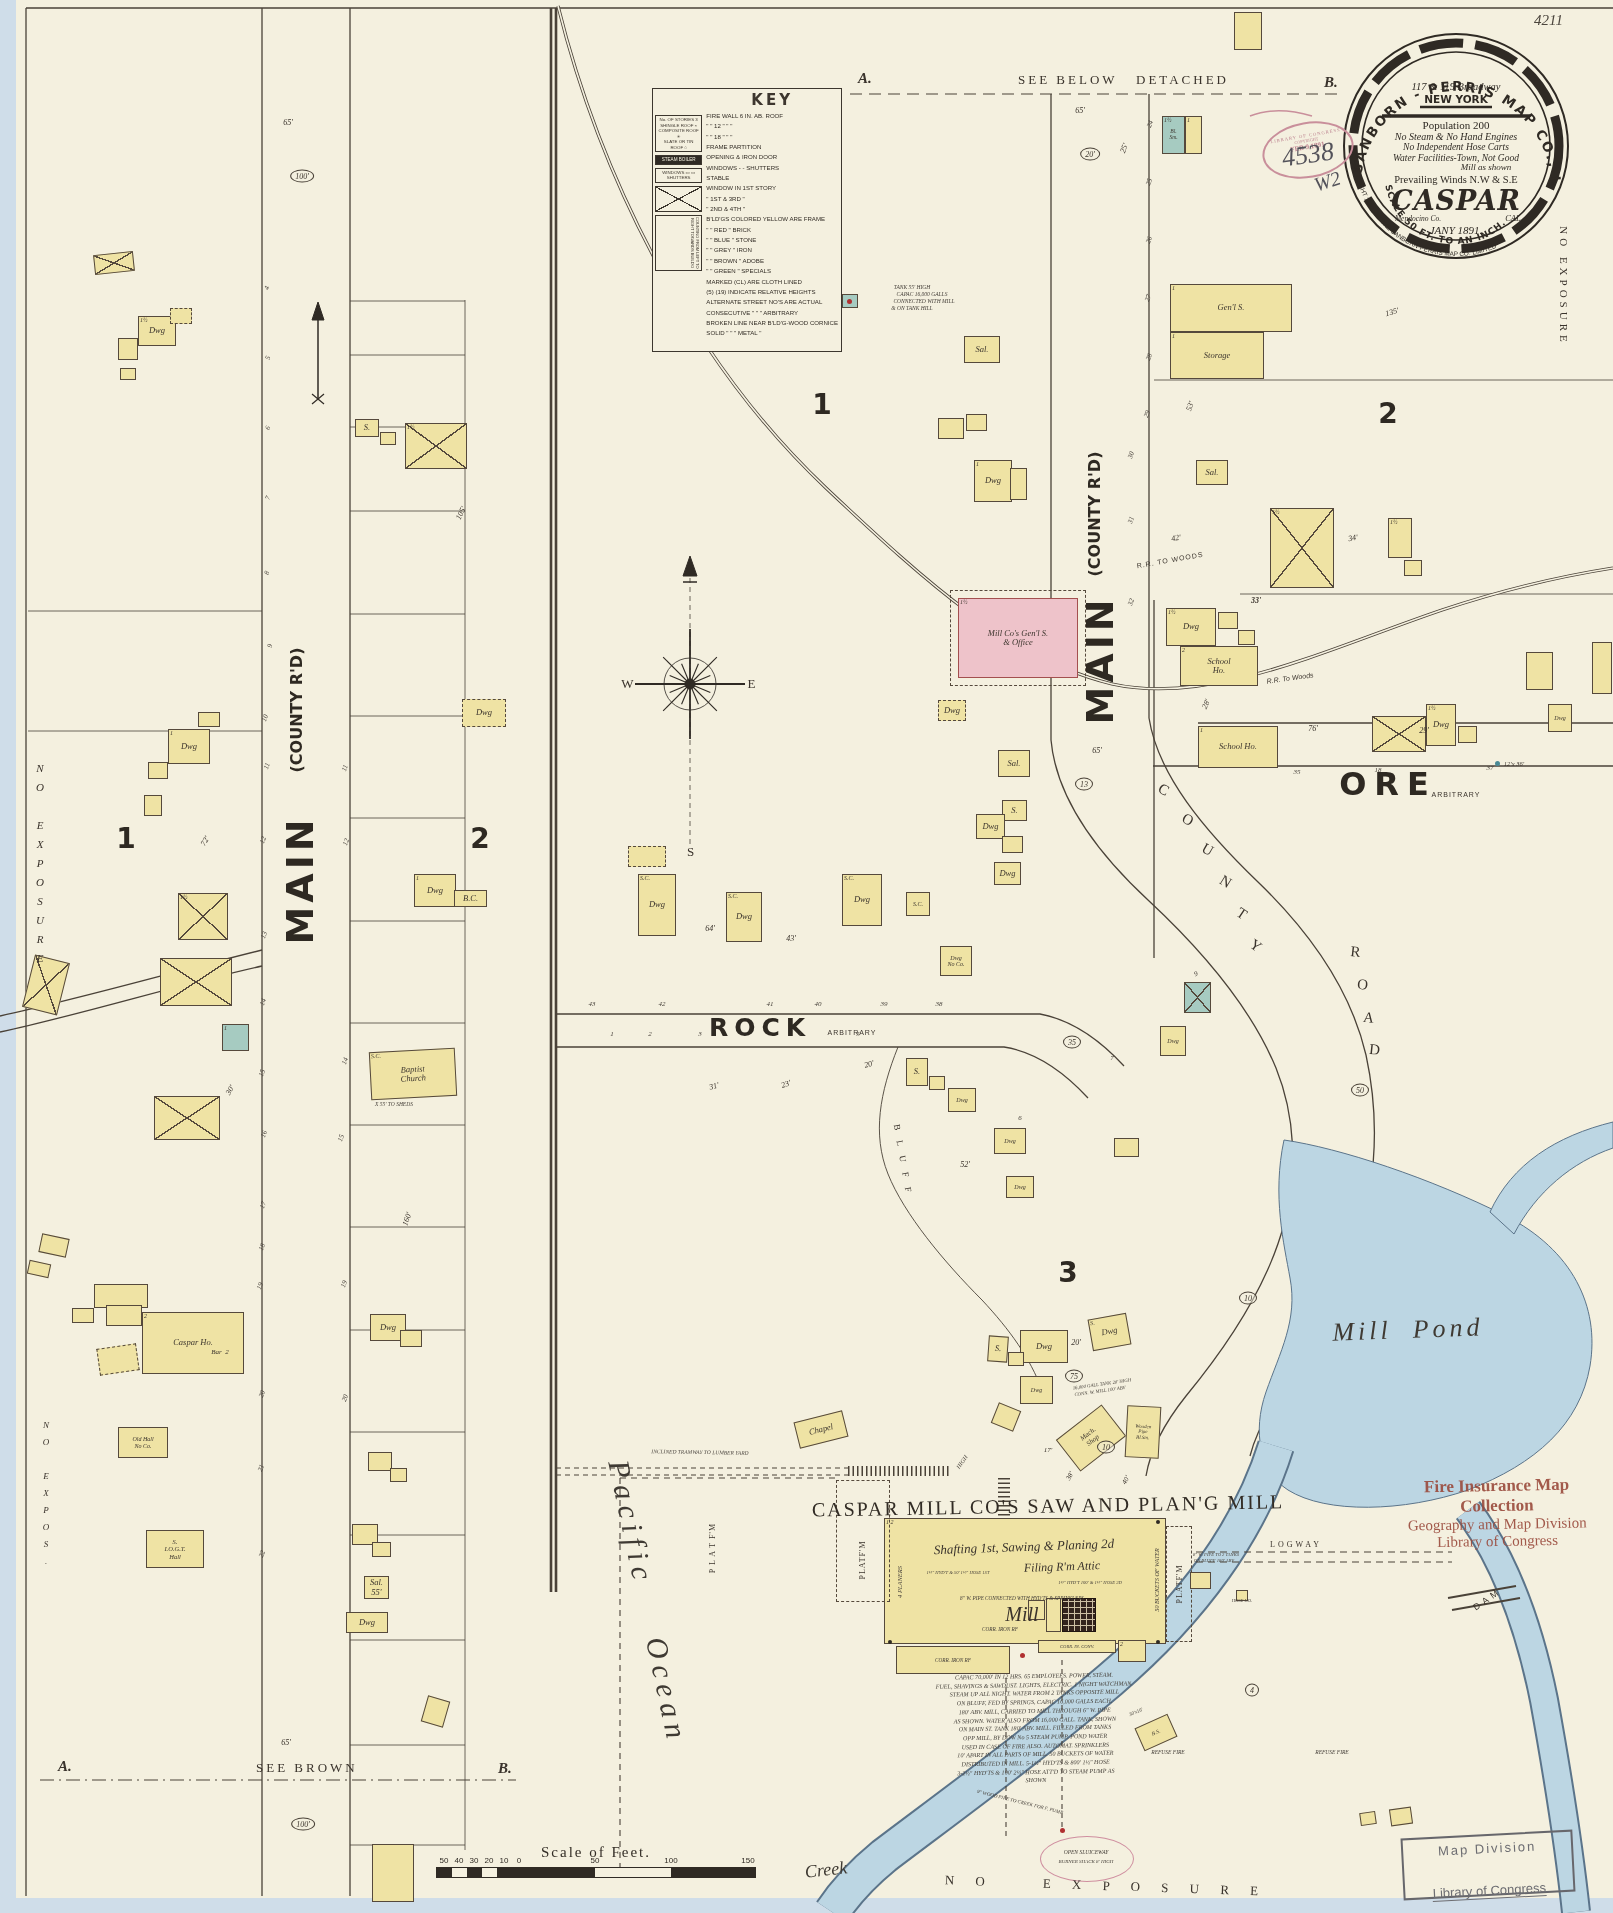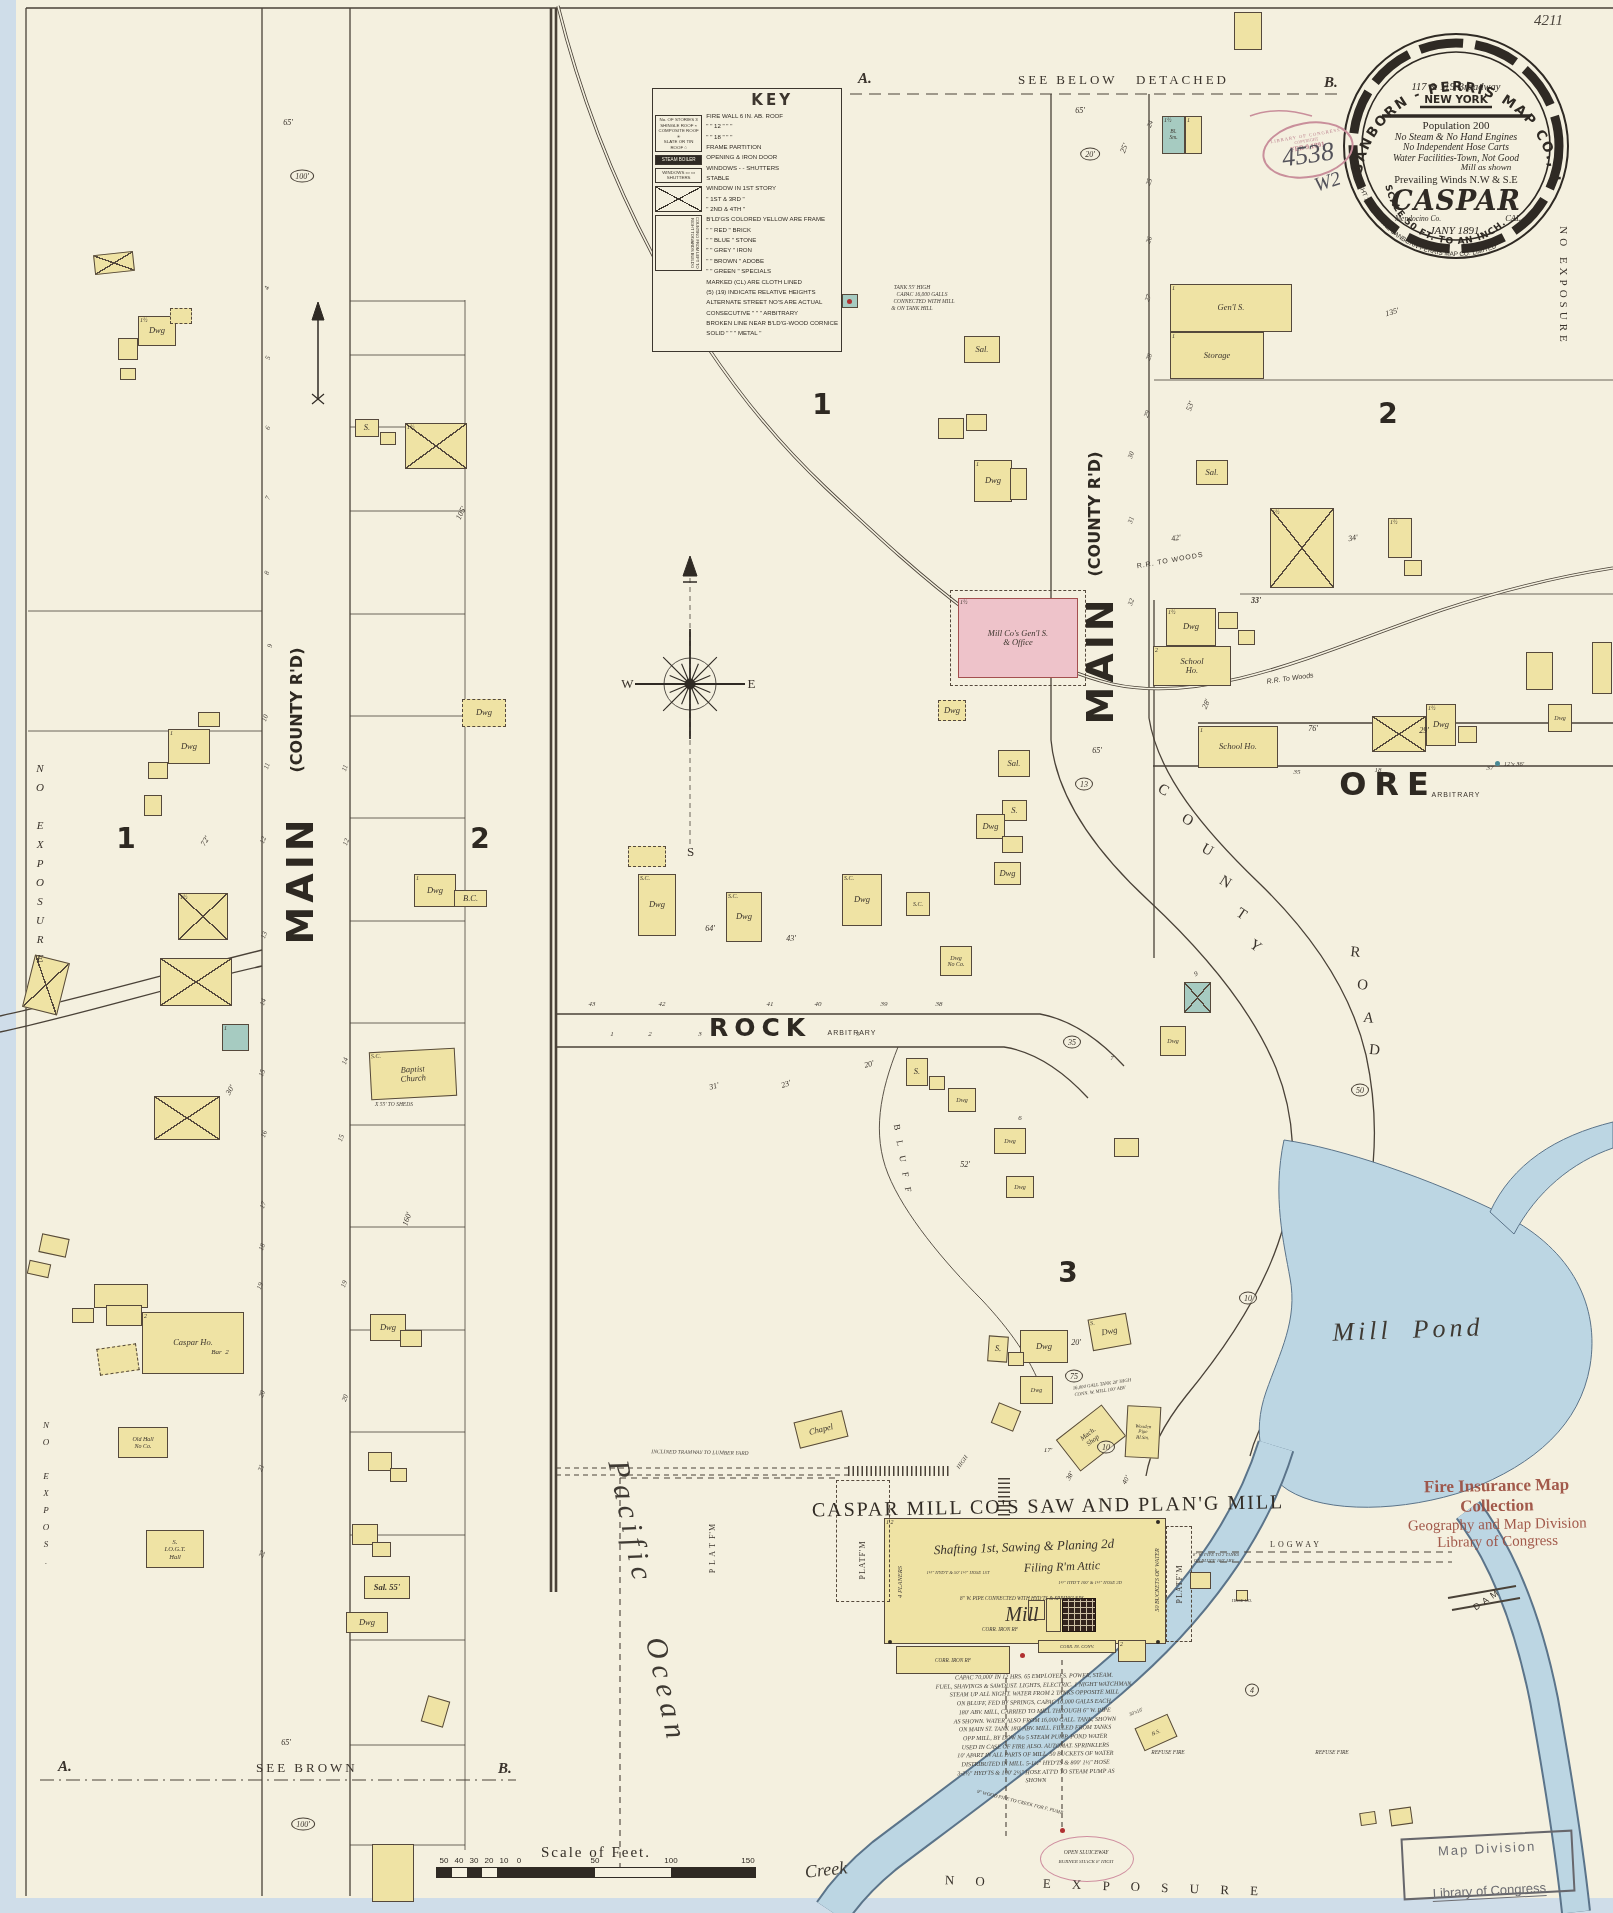--- a/index.html
+++ b/index.html
@@ -418,21 +418,21 @@
 Hall</span>
       </div>
       <div class="bld y" style="left: 370px; top: 1314px; width: 36px; height: 27px;">
         <span class="bl">Dwg</span>
       </div>
       <div class="bld y" style="left: 400px; top: 1330px; width: 22px; height: 17px;"></div>
       <div class="bld y" style="left: 368px; top: 1452px; width: 24px; height: 19px;"></div>
       <div class="bld y" style="left: 390px; top: 1468px; width: 17px; height: 14px;"></div>
       <div class="bld y" style="left: 352px; top: 1524px; width: 26px; height: 21px;"></div>
       <div class="bld y" style="left: 372px; top: 1542px; width: 19px; height: 15px;"></div>
-      <div class="bld y" style="left: 364px; top: 1576px; width: 46px; height: 23px; font-weight: bold;">
+      <div class="bld y" style="left: 364px; top: 1576px; width: 25px; height: 23px;">
         <span class="bl">Sal. 55'</span>
       </div>
       <div class="bld y" style="left: 346px; top: 1612px; width: 42px; height: 21px;">
         <span class="bl">Dwg</span>
       </div>
       <div class="bld y" style="left: 424px; top: 1698px; width: 23px; height: 27px; transform: rotate(16deg);"></div>
       <div class="bld y" style="left: 372px; top: 1844px; width: 42px; height: 58px;"></div>
       <div class="bld t" style="left: 842px; top: 294px; width: 16px; height: 14px;"></div>
       <div class="bld y" style="left: 964px; top: 336px; width: 36px; height: 27px;">
         <span class="bl">Sal.</span>
@@ -512,21 +512,21 @@
       <div class="bld y" style="left: 1388px; top: 518px; width: 24px; height: 40px;">
         <span class="note">1½</span>
       </div>
       <div class="bld y" style="left: 1404px; top: 560px; width: 18px; height: 16px;"></div>
       <div class="bld y" style="left: 1166px; top: 608px; width: 50px; height: 38px;">
         <span class="bl">Dwg</span>
         <span class="note">1½</span>
       </div>
       <div class="bld y" style="left: 1218px; top: 612px; width: 20px; height: 17px;"></div>
       <div class="bld y" style="left: 1238px; top: 630px; width: 17px; height: 15px;"></div>
-      <div class="bld y" style="left: 1153px; top: 646px; width: 78px; height: 40px;">
+      <div class="bld y" style="left: 1180px; top: 646px; width: 78px; height: 40px;">
         <span class="bl">School
 Ho.</span>
         <span class="note">2</span>
       </div>
       <div class="bld y" style="left: 1198px; top: 726px; width: 80px; height: 42px;">
         <span class="bl">School Ho.</span>
         <span class="note">1</span>
       </div>
       <div class="bld y xm" style="left: 1372px; top: 716px; width: 54px; height: 36px;"></div>
       <div class="bld y" style="left: 1426px; top: 704px; width: 30px; height: 42px;">

